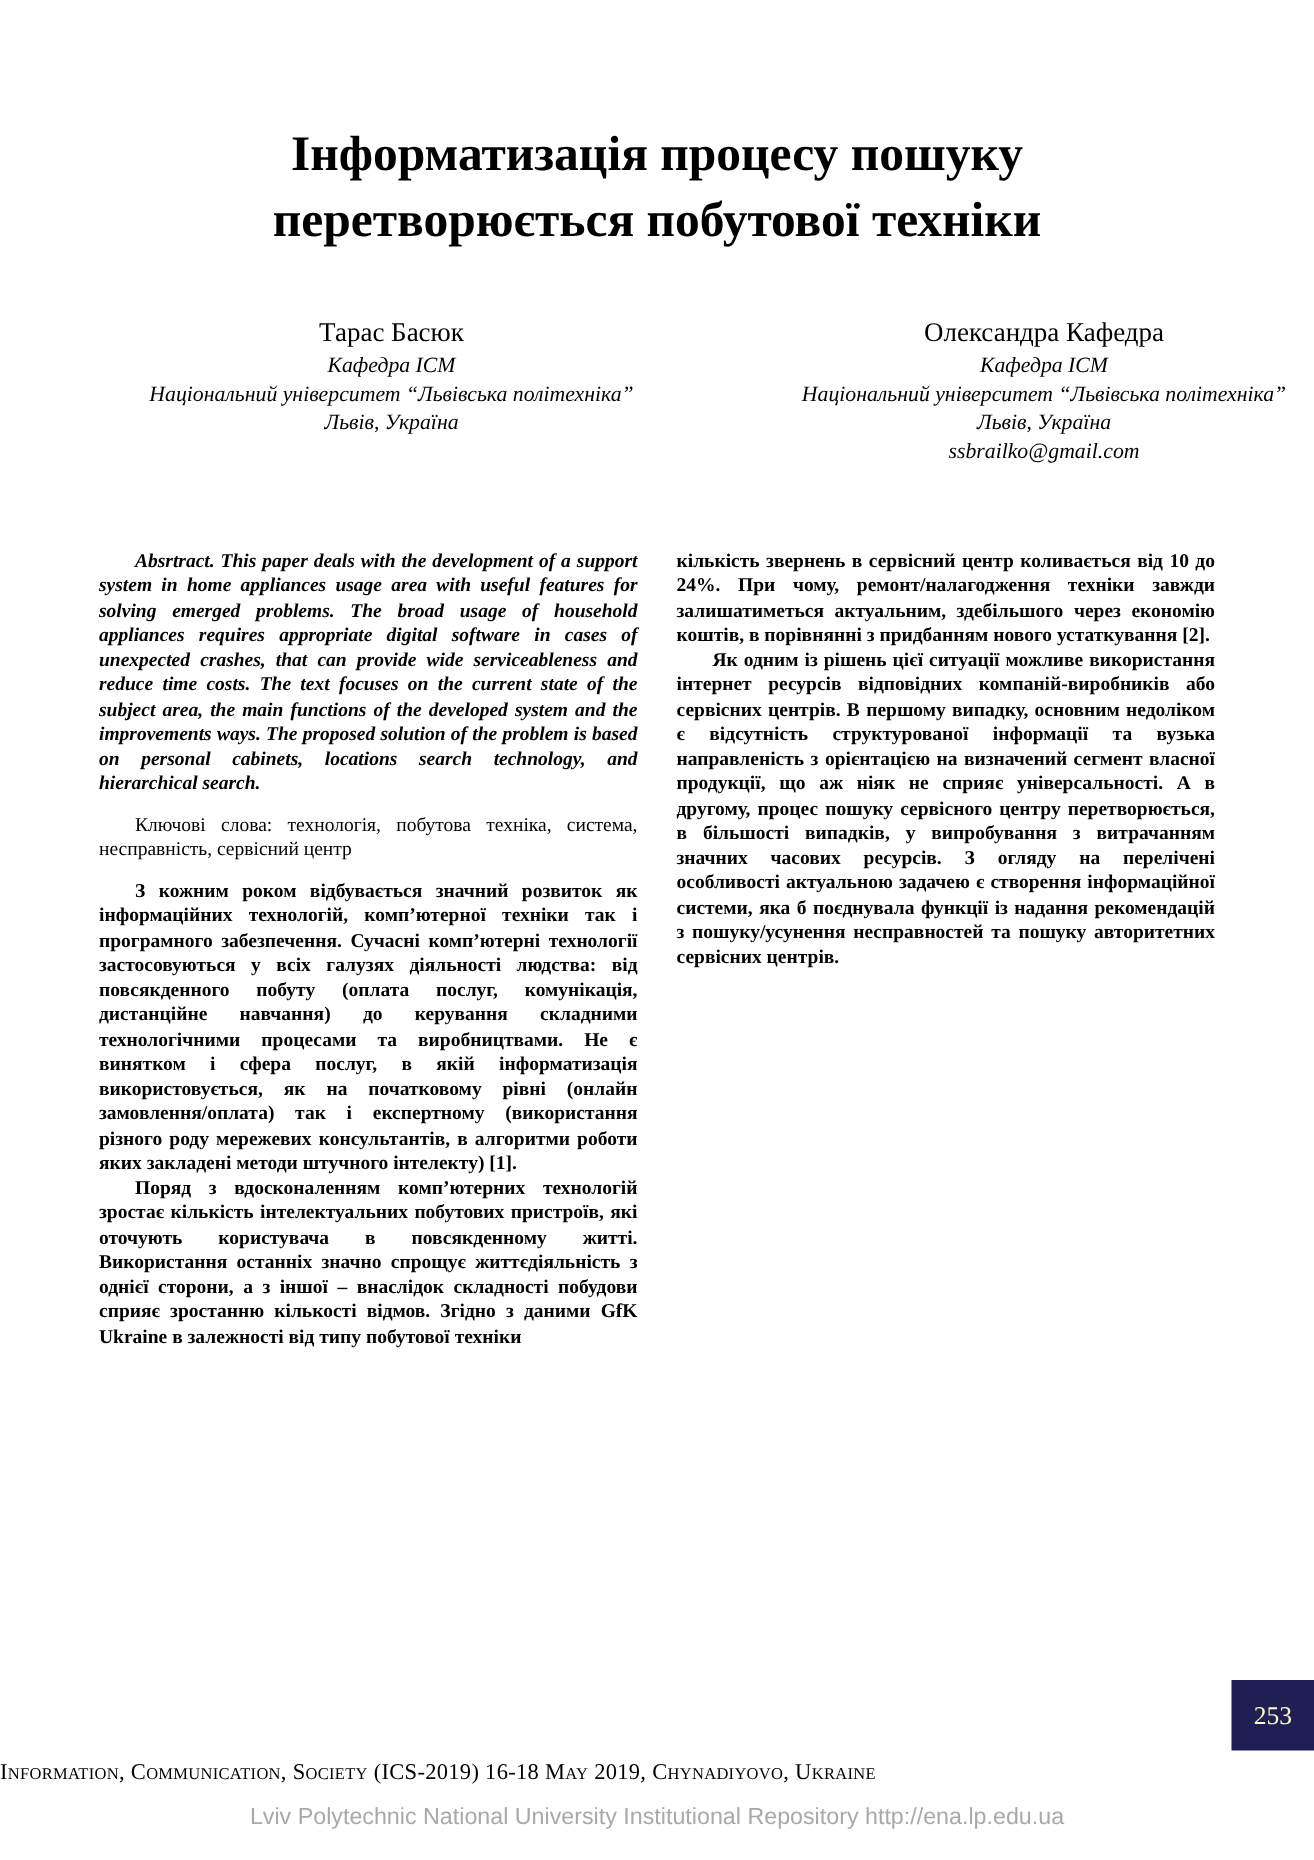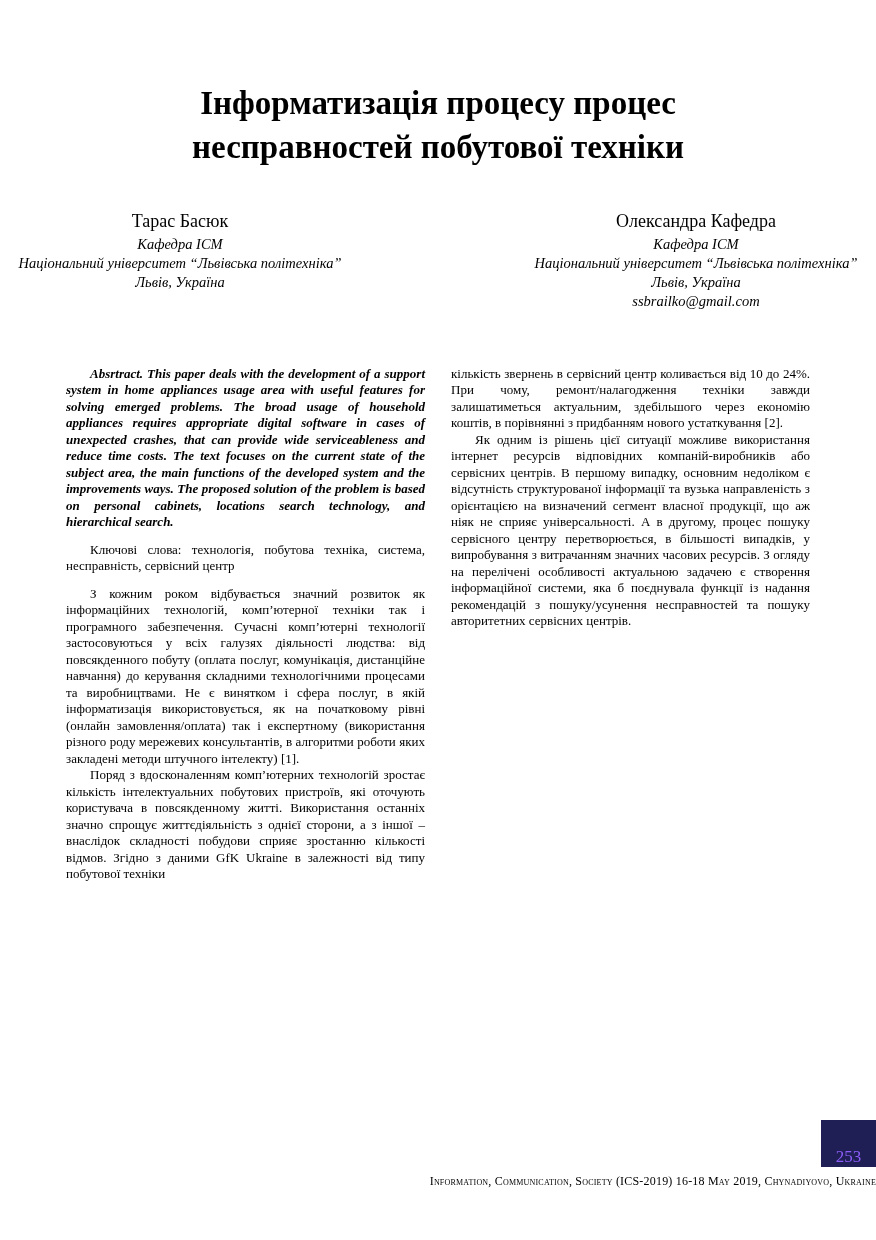--- a/index.html
+++ b/index.html
@@ -17,22 +17,22 @@
   .paper-title {
     margin-top: 82px;
     text-align: center;
     font-size: 33px;
     font-weight: bold;
     line-height: 1.32;
     padding: 0 120px;
   }
   .authors {
     display: flex;
-    justify-content: space-between;
-    gap: 96px;
+    justify-content: flex-end;
+    gap: 75px;
     margin-top: 42px;
   }
   .author {
     width: 360px;
     text-align: center;
   }
   .author-name {
     font-size: 18px;
     margin-bottom: 3px;
   }
@@ -59,64 +59,65 @@
     text-indent: 24px;
     margin-bottom: 11px;
   }
   p.keywords {
     font-weight: normal;
     text-indent: 24px;
     margin-bottom: 11px;
   }
   p.para {
     margin-bottom: 0;
+    font-weight: bold;
   }
   p.indent {
     text-indent: 24px;
   }
   .page-number-box {
     position: absolute;
     right: 0;
     top: 1120px;
     width: 55px;
     height: 47px;
     background: #1f1f55;
-    color: #8b5cf6;
+    color: #fef9c3;
     display: flex;
-    align-items: flex-end;
+    align-items: center;
     justify-content: center;
     font-size: 17px;
   }
   .conference-line {
     position: absolute;
     top: 1174px;
     left: 0;
     width: 100%;
-    text-align: right;
+    text-align: left;
     font-variant: small-caps;
-    font-size: 12px;
+    font-size: 15px;
     letter-spacing: 0.2px;
   }
   .repository-line {
     position: absolute;
     top: 1203px;
     left: 0;
     width: 100%;
     text-align: center;
     font-family: "Liberation Sans", sans-serif;
     font-size: 15.5px;
     color: #a9a9a9;
   }
 </style>
 </head>
 <body>
 
 <div class="page">
 
-  <h1 class="paper-title">Інформатизація процесу процес несправностей побутової техніки</h1>
+  <h1 class="paper-title">Інформатизація процесу пошуку перетворюється побутової техніки</h1>
 
   <div class="authors">
     <div class="author">
       <div class="author-name">Тарас Басюк</div>
       <div class="author-line">Кафедра ІСМ</div>
       <div class="author-line">Національний університет “Львівська політехніка”</div>
       <div class="author-line">Львів, Україна</div>
     </div>
     <div class="author">
       <div class="author-name">Олександра Кафедра</div>
@@ -139,14 +140,15 @@
       <p class="para indent">Як одним із рішень цієї ситуації можливе використання інтернет ресурсів відповідних компаній-виробників або сервісних центрів. В першому випадку, основним недоліком є відсутність структурованої інформації та вузька направленість з орієнтацією на визначений сегмент власної продукції, що аж ніяк не сприяє універсальності. А в другому, процес пошуку сервісного центру перетворюється, в більшості випадків, у випробування з витрачанням значних часових ресурсів. З огляду на перелічені особливості актуальною задачею є створення інформаційної системи, яка б поєднувала функції із надання рекомендацій з пошуку/усунення несправностей та пошуку авторитетних сервісних центрів.</p>
     </div>
   </div>
 
   <div class="page-number-box">
     <span>253</span>
   </div>
 
   <div class="conference-line">Information, Communication, Society (ICS-2019) 16-18 May 2019, Chynadiyovo, Ukraine</div>
 
+  <div class="repository-line">Lviv Polytechnic National University Institutional Repository http://ena.lp.edu.ua</div>
 
 </div>
 
 </body></html>

